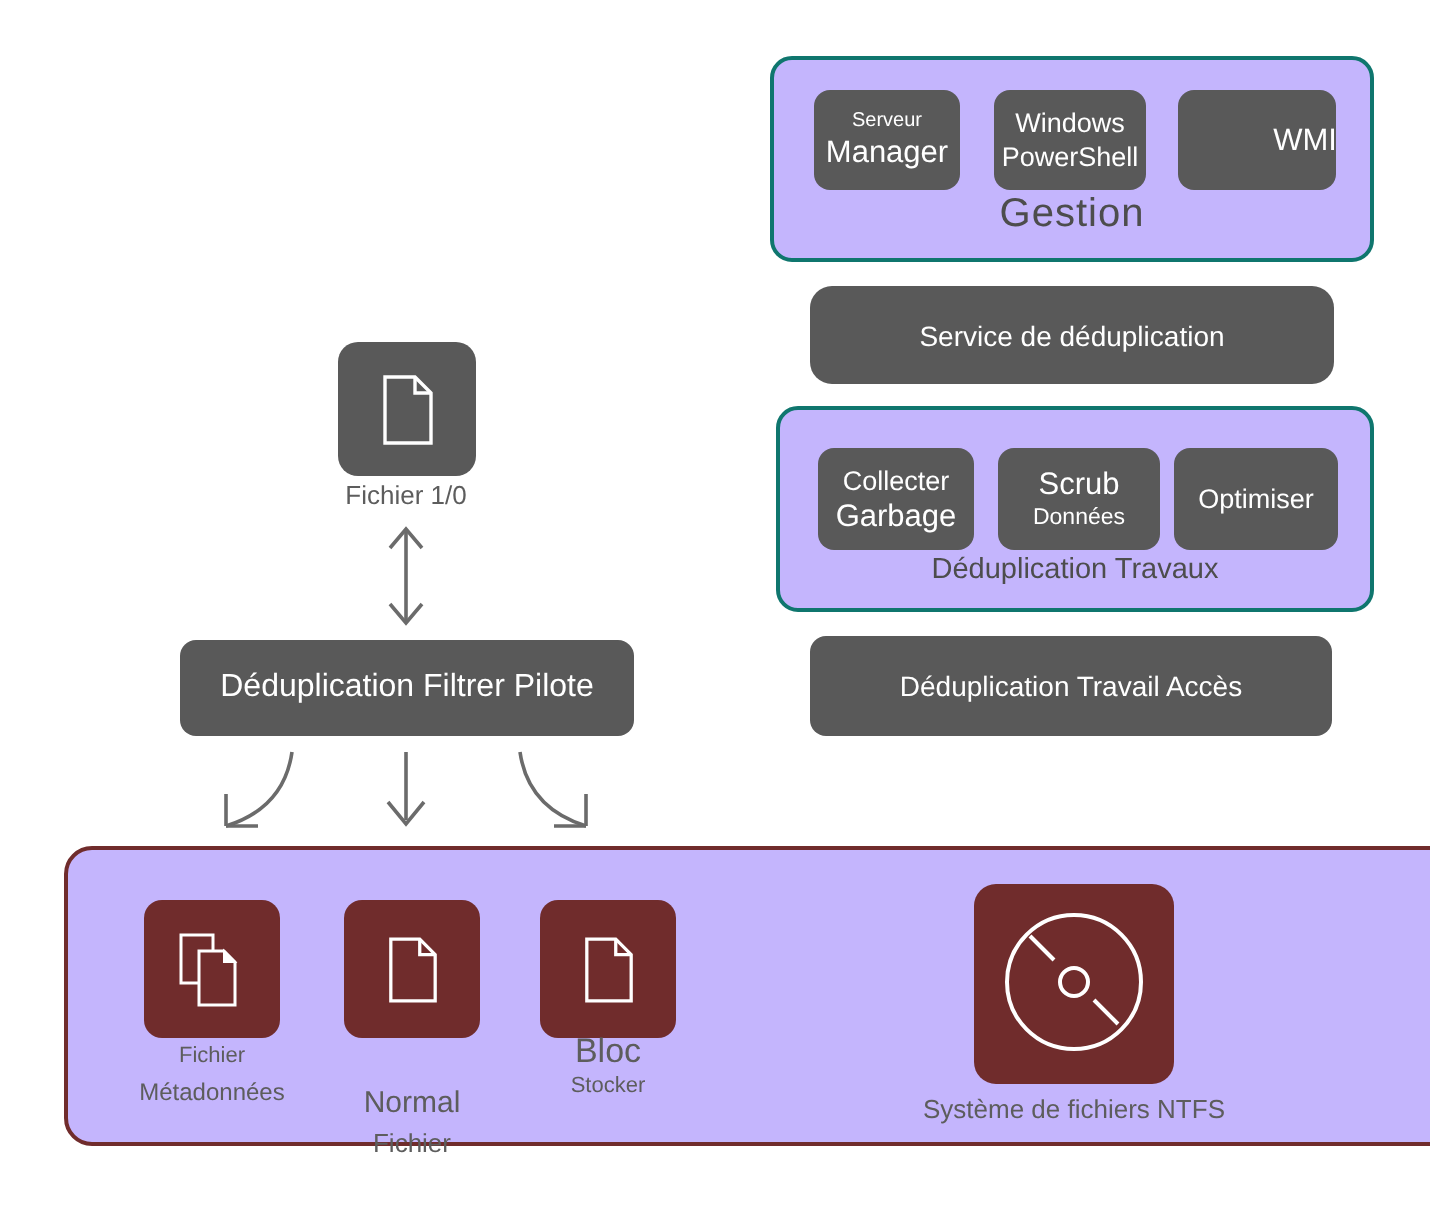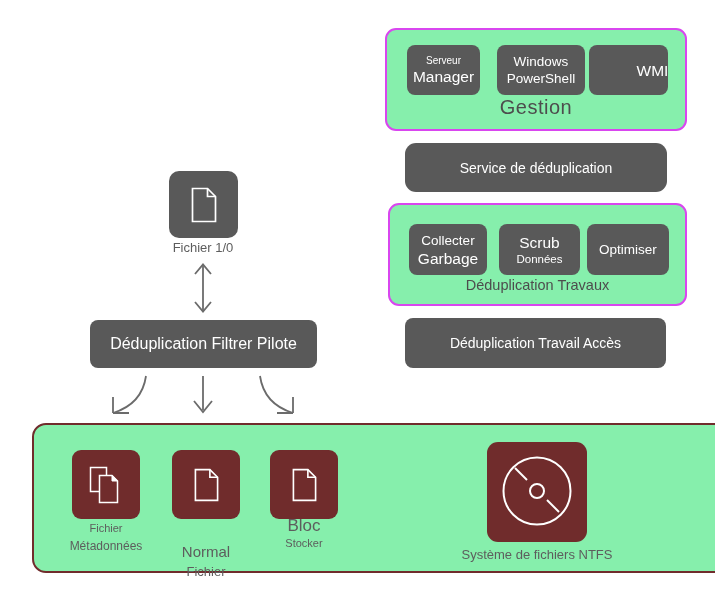--- a/index.html
+++ b/index.html
@@ -8,21 +8,21 @@
   .canvas { position:relative; width:715px; height:603px; background:#fff; }
 
   .abs { position:absolute; }
 
   
   .node-dark { background:#595959; border-radius:8px; color:#fff;
     display:flex; flex-direction:column; align-items:center; justify-content:center;
     text-align:center; }
 
   
-  .group-box { border:2px solid #d946ef; border-radius:11px; background:#86efac; }
+  .group-box { border:2px solid #0f766e; border-radius:11px; background:#c4b5fd; }
   .group-box.maroon { border-color:#702c2c; border-radius:14px; }
 
   
   .tile-maroon { background:#702c2c; border-radius:9px;
     display:flex; align-items:center; justify-content:center; }
 
   .group-label { position:absolute; left:0; right:0; text-align:center;
     color:#4d4d4d; }
   .gestion-label { bottom:10px; font-size:20px; letter-spacing:0.5px; }
   .travaux-label { bottom:11px; font-size:14.5px; }
@@ -42,21 +42,21 @@
 </head>
 <body>
 
 <div class="canvas">
 
   <div class="abs group-box" style="left:385px; top:28px; width:302px; height:103px;">
     <div class="abs node-dark" style="left:20px; top:15px; width:73px; height:50px;">
       <span class="btn-line-sm">Serveur</span>
       <span class="btn-line-lg">Manager</span>
     </div>
-    <div class="abs node-dark" style="left:110px; top:15px; width:88px; height:50px;">
+    <div class="abs node-dark" style="left:110px; top:15px; width:76px; height:50px;">
       <span class="btn-line-md">Windows</span>
       <span class="btn-line-md">PowerShell</span>
     </div>
     <div class="abs node-dark" style="left:202px; top:15px; width:79px; height:50px;padding-left:48px;">
       <span class="btn-line-lg">WMI</span>
     </div>
     <div class="group-label gestion-label">Gestion</div>
   </div>
 
   <div class="abs node-dark" style="left:405px; top:143px; width:262px; height:49px;border-radius:11px;">

